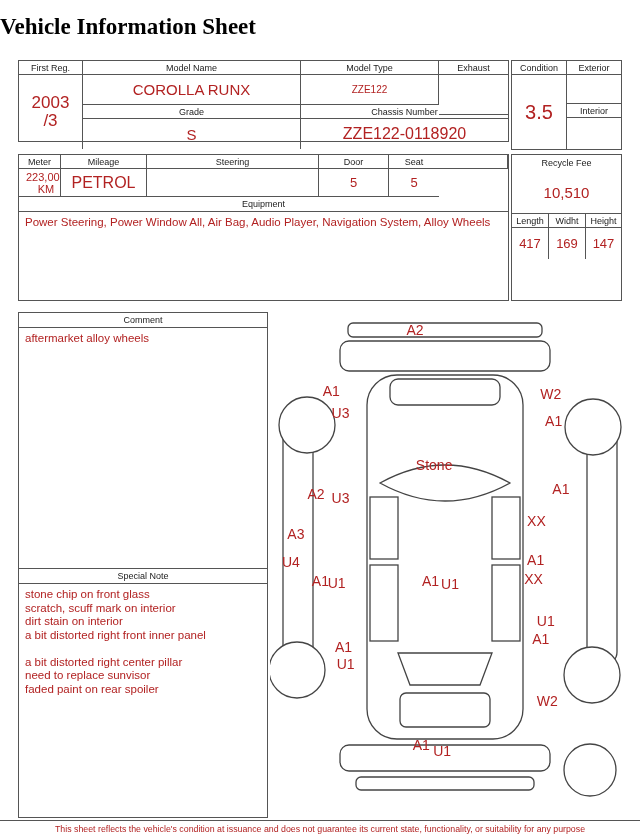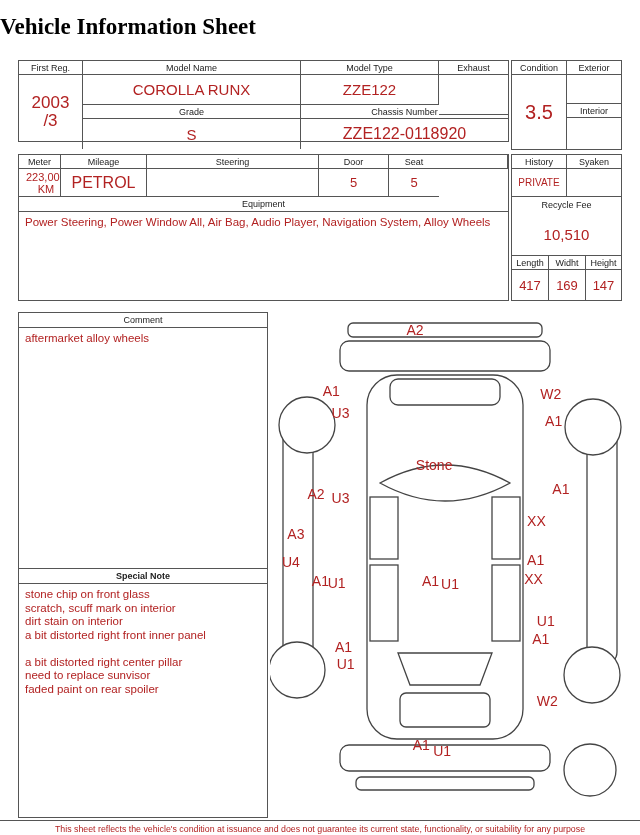--- a/index.html
+++ b/index.html
@@ -9,21 +9,21 @@
          font-family:"Liberation Serif",serif;font-size:23px;font-weight:600;color:#000;}
   .box{position:absolute;border:1px solid #555;box-sizing:border-box;background:#fff;}
   .grid{display:grid;}
   .hdr{font-size:9px;color:#222;display:flex;align-items:center;justify-content:center;
        text-align:center;overflow:hidden;white-space:nowrap;}
   .val{color:#b22222;display:flex;align-items:center;justify-content:center;
        text-align:center;overflow:hidden;}
   .left{justify-content:flex-start;padding-left:7px;}
   .br{border-right:1px solid #555;}
   .bb{border-bottom:1px solid #555;}
-  .bt{border-top:1px solid #555;font-weight:bold;}
+  .bt{border-top:1px solid #555;}
   .pre{white-space:pre-line;line-height:1.05;}
   .note{color:#b22222;font-size:11.5px;line-height:1.18;padding:4px 6px;
         text-align:left;white-space:pre-line;box-sizing:border-box;overflow:hidden;}
   .diagram{position:absolute;left:270px;top:315px;width:360px;height:500px;}
   .marks{position:absolute;left:0;top:0;right:0;bottom:0;}
   .mark{position:absolute;transform:translate(-50%,-50%);color:#b22222;
         font-size:14px;white-space:nowrap;}
   .footer{position:absolute;left:0;top:820px;width:100%;border-top:1px solid #555;
           color:#b22222;font-size:8.8px;text-align:center;padding-top:3px;box-sizing:border-box;}
 </style>
@@ -35,21 +35,21 @@
   <div class="title">Vehicle Information Sheet</div>
 
   <div class="box grid" style="left:18px;top:60px;width:491px;height:82px;grid-template-columns:64px 218px 138px 69px;grid-template-rows:14px 30px 14px 30px;">
     <div class="hdr br bb">First Reg.</div>
     <div class="hdr br bb">Model Name</div>
     <div class="hdr br bb">Model Type</div>
     <div class="hdr bb">Exhaust</div>
     <div class="val br pre" style="grid-area:2/1/5/2;font-size:17px;">2003
 /3</div>
     <div class="val br bb" style="font-size:15px;">COROLLA RUNX</div>
-    <div class="val br bb" style="font-size:15px;">ZZE122</div>
+    <div class="val br bb" style="font-size:10px;">ZZE122</div>
     <div class="val bb" style="font-size:15px;margin-top:39px;">1800</div>
     <div class="hdr br bb">Grade</div>
     <div class="hdr bb" style="grid-column:3/5;">Chassis Number</div>
     <div class="val br" style="font-size:15px;">S</div>
     <div class="val" style="grid-column:3/5;font-size:16px;">ZZE122-0118920</div>
   </div>
 
   <div class="box grid" style="left:511px;top:60px;width:111px;height:90px;grid-template-columns:55px 54px;grid-template-rows:14px 29px 14px 31px;">
     <div class="hdr br bb">Condition</div>
     <div class="hdr bb">Exterior</div>
@@ -71,26 +71,20 @@
       <div class="val br bb" style="font-size:16px;">PETROL</div>
       <div class="val br bb"></div>
       <div class="val br bb" style="font-size:13px;">5</div>
       <div class="val bb" style="font-size:13px;">5</div>
     </div>
     <div class="hdr bb" style="height:14px;">Equipment</div>
     <div class="note" style="height:42px;">Power Steering, Power Window All, Air Bag, Audio Player, Navigation System, Alloy Wheels</div>
   </div>
 
   <div class="box" style="left:511px;top:154px;width:111px;height:147px;">
-    <div class="grid" style="grid-template-columns:55px 54px;grid-template-rows:14px 28px;">
-      <div class="hdr br bb">History</div>
-      <div class="hdr bb">Syaken</div>
-      <div class="val br bb" style="font-size:10px;">PRIVATE</div>
-      <div class="val bb"></div>
-    </div>
     <div class="hdr" style="height:16px;">Recycle Fee</div>
     <div class="val bb" style="height:42px;font-size:15px;">10,510</div>
     <div class="grid" style="grid-template-columns:37px 37px 35px;grid-template-rows:14px 31px;">
       <div class="hdr br bb">Length</div>
       <div class="hdr br bb">Widht</div>
       <div class="hdr bb">Height</div>
       <div class="val br" style="font-size:13px;">417</div>
       <div class="val br" style="font-size:13px;">169</div>
       <div class="val" style="font-size:13px;">147</div>
     </div>

